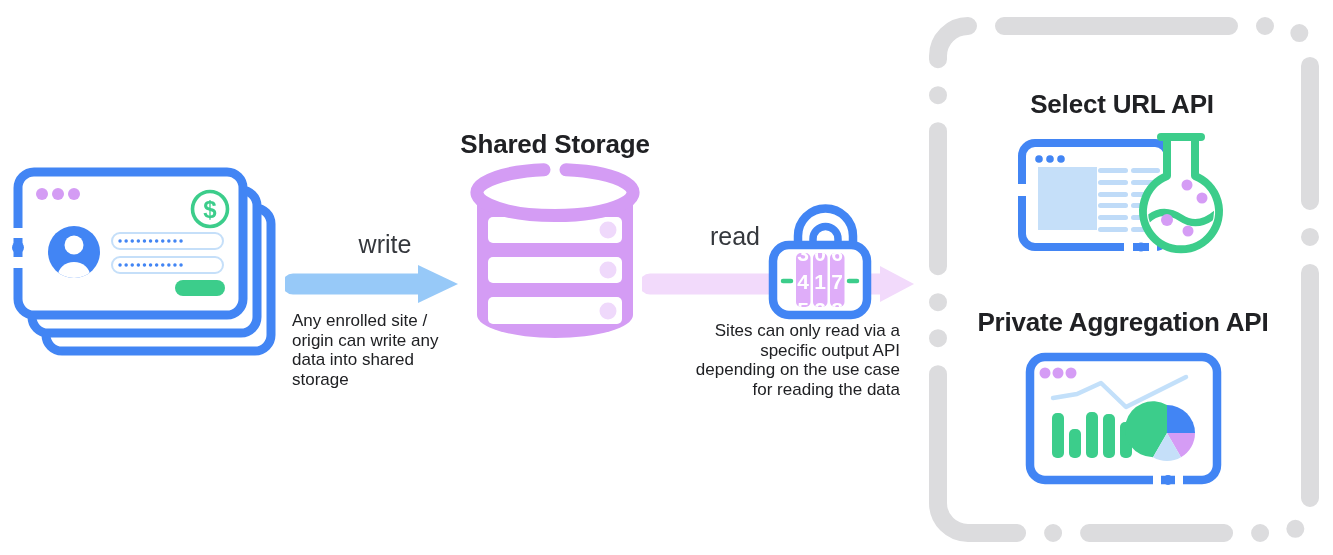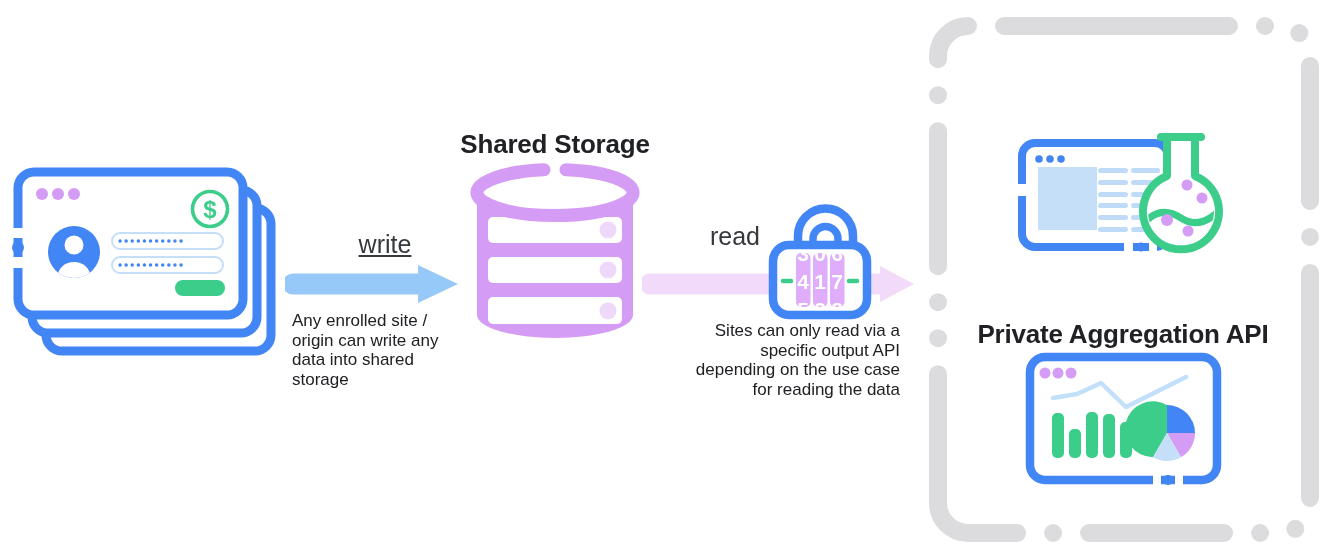--- a/index.html
+++ b/index.html
@@ -58,21 +58,21 @@
       </g>
       <g>
         <rect x="104" y="95" width="111" height="16" rx="8" fill="#fff" stroke="#C5DFF9" stroke-width="2"></rect>
         <line x1="112" y1="103" x2="176" y2="103" stroke="#4285F4" stroke-width="3.4" stroke-linecap="round" stroke-dasharray="0.1 6"></line>
       </g>
 
       <rect x="167" y="118" width="50" height="16" rx="8" fill="#3CCD8B"></rect>
     </g>
   </svg>
 
-  <div class="abs flowlabel" style="left:330px;top:230px;width:110px;text-decoration:underline;">write</div>
+  <div class="abs flowlabel" style="left:330px;top:230px;width:110px;">write</div>
 
   <svg class="abs" style="left:285px;top:258px;" width="185" height="50" viewBox="0 0 185 50">
     <line x1="8" y1="26" x2="135" y2="26" stroke="#97C9F8" stroke-width="21" stroke-linecap="round"></line>
     <polygon points="133,7 133,45 173,26" fill="#97C9F8"></polygon>
   </svg>
 
   <div class="abs title" style="left:430px;top:129px;width:250px;">Shared Storage</div>
 
   <div class="abs caption" style="left:292px;top:311px;width:182px;">Any enrolled site /
 origin can write any
@@ -131,20 +131,21 @@
 
   <div class="abs caption" style="left:665px;top:321px;width:235px;text-align:right;">Sites can only read via a
 specific output API
 depending on the use case
 for reading the data</div>
 
   <svg class="abs" style="left:918px;top:6px;" width="412" height="546" viewBox="0 0 412 546">
     <rect x="20" y="20" width="372" height="507" rx="30" fill="none" stroke="#DCDCDE" stroke-width="18" stroke-linecap="round" stroke-dasharray="0 36 225 36 0 36 0 36 135 36"></rect>
   </svg>
 
+  <div class="abs title" style="left:1000px;top:89px;width:244px;">Select URL API</div>
 
   <svg class="abs" style="left:1015px;top:128px;" width="215" height="132" viewBox="0 0 215 132">
     <g>
       <rect x="7" y="15" width="146" height="104" rx="13" fill="#fff" stroke="#4285F4" stroke-width="8"></rect>
       <rect x="3" y="56" width="8" height="12" fill="#fff"></rect>
       <g fill="#4285F4">
         <circle cx="24" cy="31" r="3.8"></circle>
           <circle cx="35" cy="31" r="3.8"></circle>
           <circle cx="46" cy="31" r="3.8"></circle>
       </g>
@@ -176,21 +177,21 @@
       <path d="M130 94 q 16 -17 36 -4 q 18 12 38 -7" clip-path="url(#bulbclip)" fill="none" stroke="#3CCD8B" stroke-width="7" stroke-linecap="round"></path>
       <g fill="#D59CF5">
         <circle cx="172" cy="57" r="5.5"></circle>
           <circle cx="187" cy="70" r="5.5"></circle>
         <circle cx="152" cy="92" r="6"></circle>
           <circle cx="173" cy="103" r="5.5"></circle>
       </g>
     </g>
   </svg>
 
-  <div class="abs title" style="left:973px;top:307px;width:300px;margin-top:12px;">Private Aggregation API</div>
+  <div class="abs title" style="left:973px;top:307px;width:300px;">Private Aggregation API</div>
 
   <svg class="abs" style="left:1025px;top:350px;" width="200" height="140" viewBox="0 0 200 140">
     <rect x="5" y="7" width="187" height="123" rx="15" fill="#fff" stroke="#4285F4" stroke-width="8.5"></rect>
     <g fill="#D59CF5">
       <circle cx="20" cy="23" r="5.5"></circle>
         <circle cx="33" cy="23" r="5.5"></circle>
         <circle cx="46" cy="23" r="5.5"></circle>
     </g>
     <polyline points="28,48 52,44 76,33 101,57 161,27" fill="none" stroke="#C3E0FA" stroke-width="4.5" stroke-linecap="round" stroke-linejoin="round"></polyline>
     <g fill="#3CCD8B">

